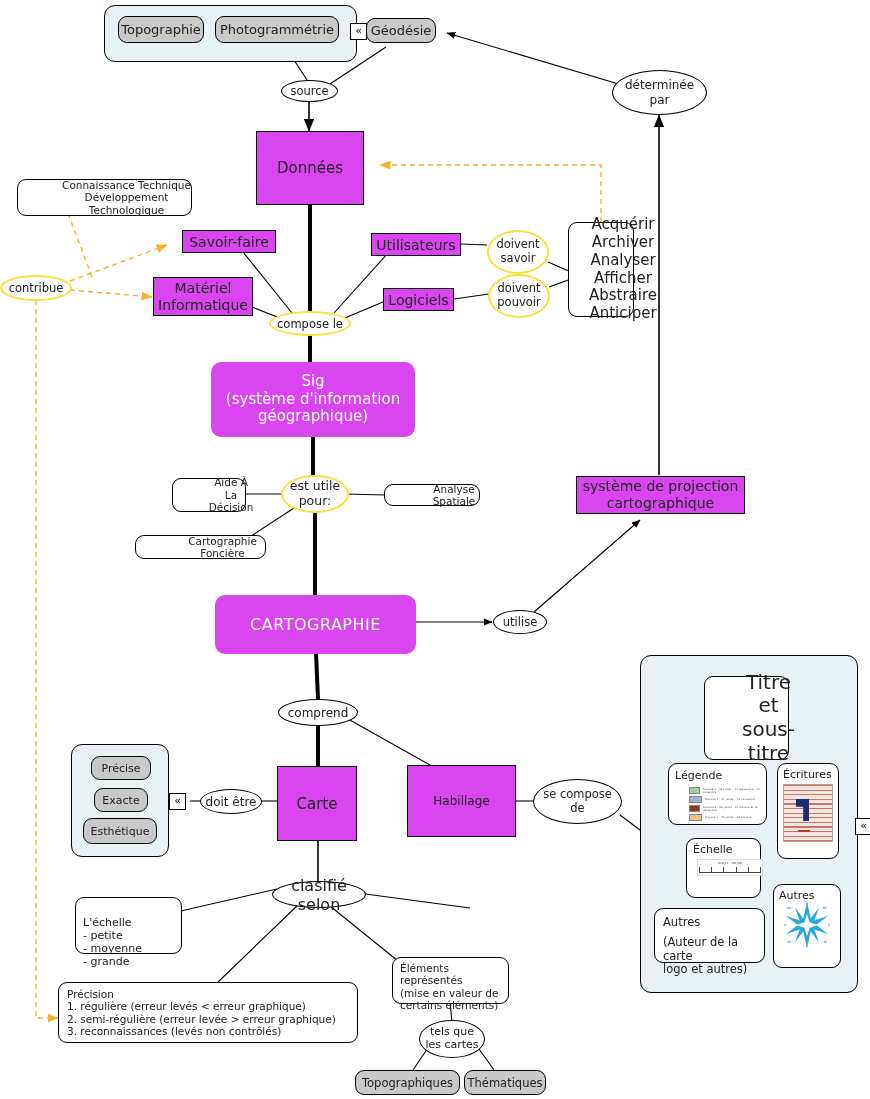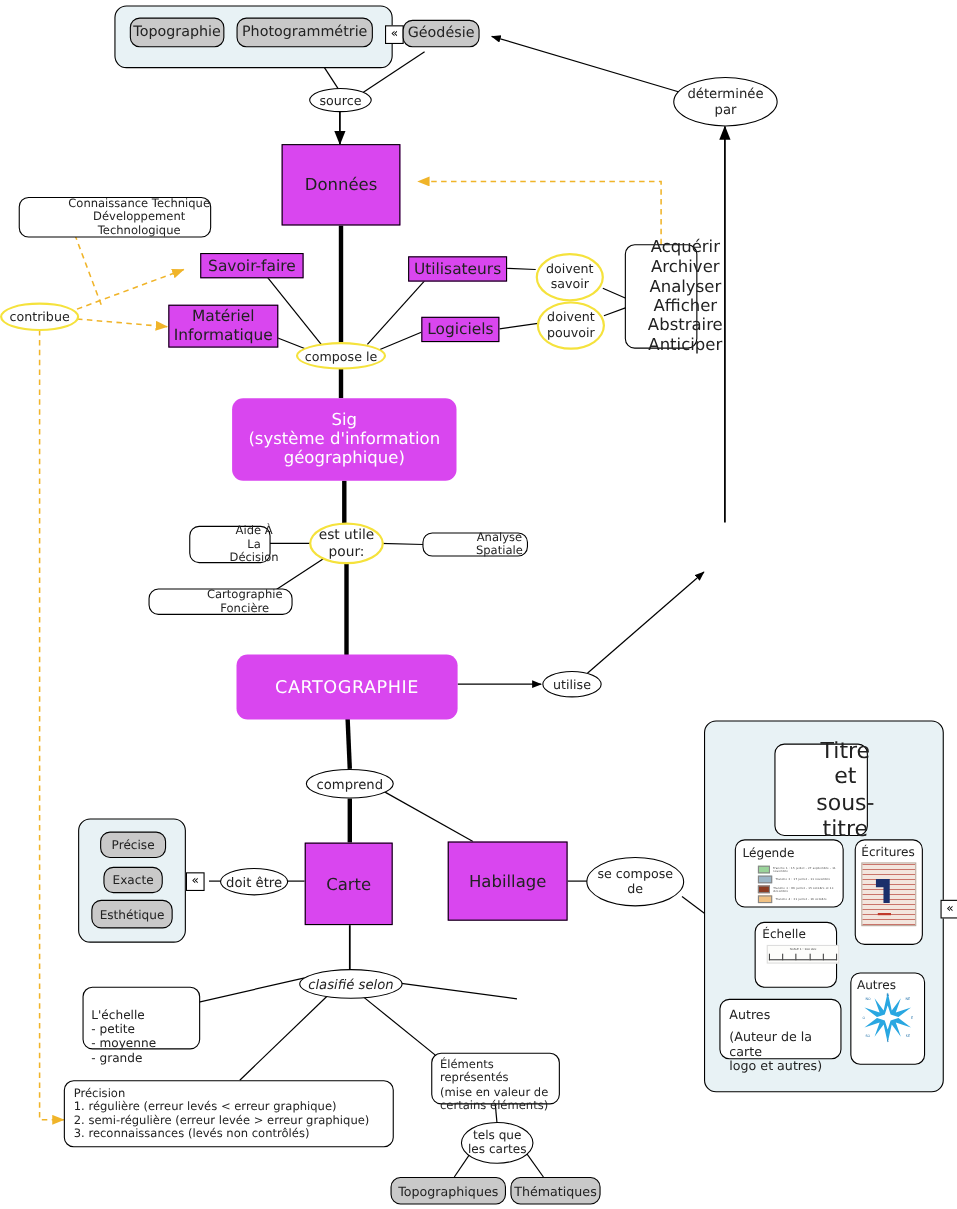--- a/index.html
+++ b/index.html
@@ -195,37 +195,39 @@
 géographique)</div>
 
   <div class="node elly lines" style="left:281px;top:475px;width:68px;height:38px;font-size:12.5px;">est utile
 pour:</div>
 
   <div class="node round lines" style="left:172px;top:478px;width:74px;height:34px;font-size:10.5px;">Aide À
 La Décision</div>
   <div class="node round" style="left:384px;top:484px;width:96px;height:22px;font-size:10.5px;">Analyse Spatiale</div>
   <div class="node round" style="left:135px;top:535px;width:131px;height:24px;font-size:10.5px;">Cartographie Foncière</div>
 
+  <div class="node rect lines" style="left:576px;top:476px;width:169px;height:38px;font-size:14px;">système de projection
+cartographique</div>
 
   <div class="node black" style="left:215px;top:595px;width:201px;height:59px;font-size:16px;letter-spacing:.5px;">CARTOGRAPHIE</div>
 
   <div class="node ellb" style="left:493px;top:610px;width:54px;height:24px;font-size:11.5px;">utilise</div>
 
   <div class="node ellb" style="left:278px;top:699px;width:80px;height:27px;font-size:12px;">comprend</div>
 
   <div class="node group" style="left:71px;top:744px;width:98px;height:113px;"></div>
   <div class="node pill" style="left:91px;top:756px;width:60px;height:24px;font-size:11px;">Précise</div>
   <div class="node pill" style="left:94px;top:788px;width:54px;height:24px;font-size:11px;">Exacte</div>
   <div class="node pill" style="left:83px;top:818px;width:74px;height:26px;font-size:11px;">Esthétique</div>
   <div class="collapse" style="left:169px;top:793px;">«</div>
 
   <div class="node ellb" style="left:200px;top:789px;width:62px;height:25px;font-size:12px;">doit être</div>
 
   <div class="node rect" style="left:277px;top:766px;width:80px;height:75px;font-size:15px;">Carte</div>
-  <div class="node rect" style="left:407px;top:765px;width:109px;height:72px;font-size:15px;">Habillage</div>
+  <div class="node rect" style="left:407px;top:765px;width:109px;height:72px;font-size:12px;">Habillage</div>
 
   <div class="node ellb lines" style="left:533px;top:779px;width:89px;height:45px;font-size:11.5px;">se compose
 de</div>
 
   <div class="node group" style="left:640px;top:655px;width:218px;height:338px;"></div>
   <div class="node round lines" style="left:704px;top:676px;width:85px;height:84px;font-size:20px;">Titre
 et
 sous-titre</div>
 
   <div class="node round topl" style="left:668px;top:763px;width:99px;height:62px;padding:5px 6px;font-size:11px;flex-direction:column;">
@@ -287,21 +289,21 @@
       <span class="lbl" style="right:0;top:46%;">E</span>
       <span class="lbl" style="left:0;top:46%;">O</span>
       <span class="lbl" style="left:6%;top:8%;">NO</span>
       <span class="lbl" style="right:6%;top:8%;">NE</span>
       <span class="lbl" style="left:6%;bottom:8%;">SO</span>
       <span class="lbl" style="right:6%;bottom:8%;">SE</span>
     </div>
   </div>
   <div class="collapse" style="left:855px;top:818px;">«</div>
 
-  <div class="node ellb" style="left:272px;top:881px;width:94px;height:27px;font-size:12px;font-style:italic;">clasifié selon</div>
+  <div class="node ellb" style="left:272px;top:881px;width:94px;height:27px;font-size:16px;">clasifié selon</div>
 
   <div class="node round topl lines" style="left:75px;top:897px;width:107px;height:57px;padding:19px 7px;font-size:11px;">L'échelle
     - petite
     - moyenne
     - grande</div>
 
   <div class="node round topl lines" style="left:58px;top:982px;width:300px;height:61px;padding:5px 8px;font-size:10.5px;">Précision
     1. régulière (erreur levés &lt; erreur graphique)
     2. semi-régulière (erreur levée &gt; erreur graphique)
     3. reconnaissances (levés non contrôlés)</div>

